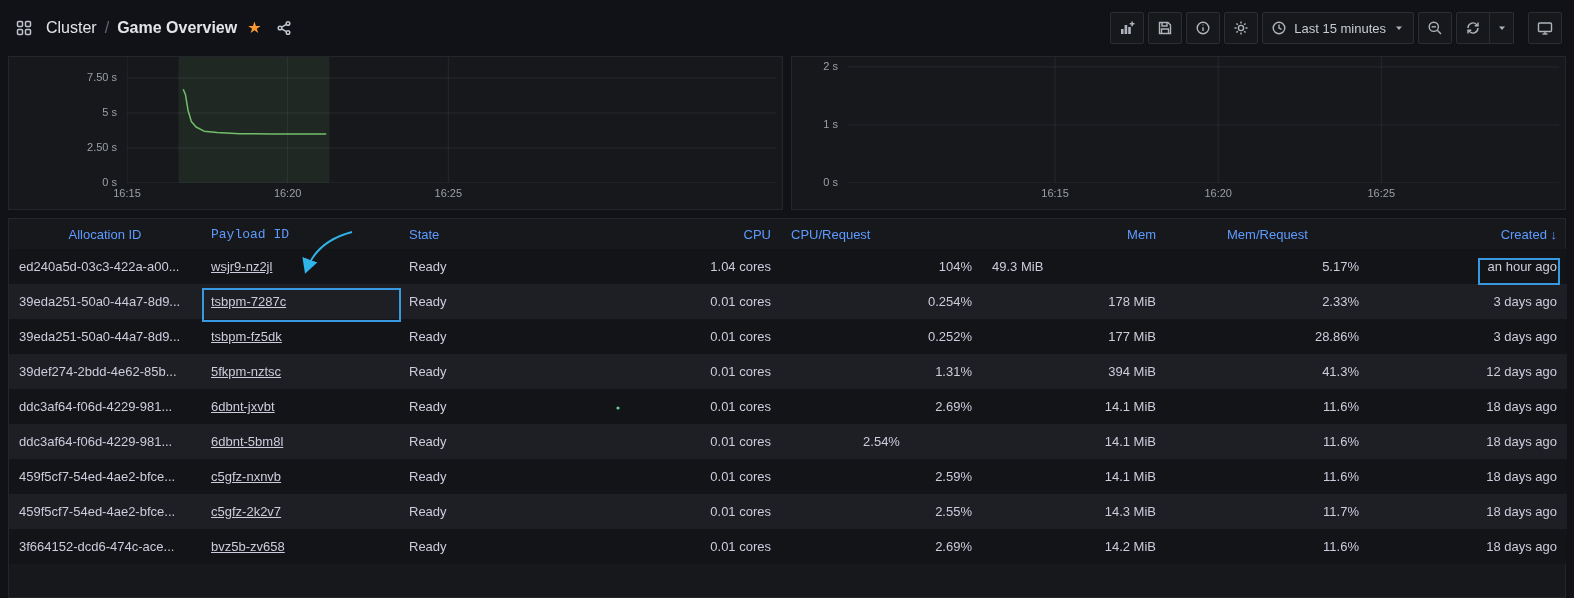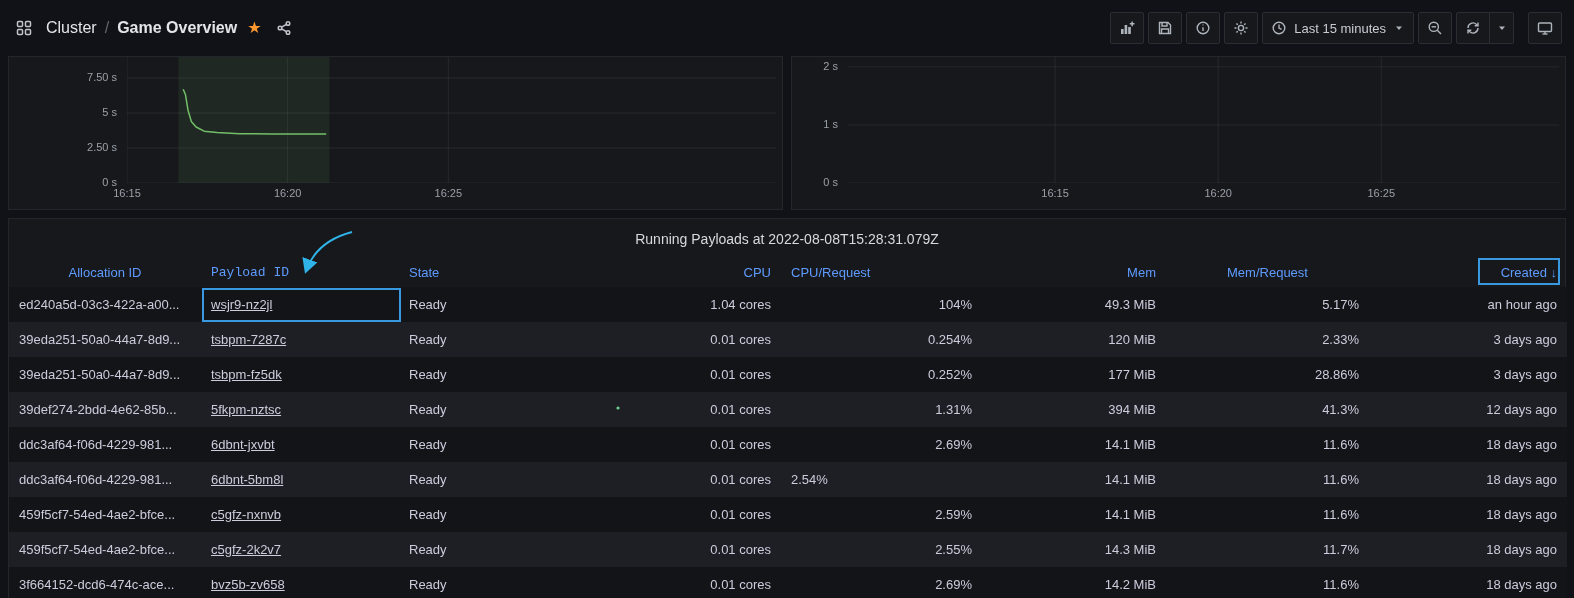--- a/index.html
+++ b/index.html
@@ -216,21 +216,20 @@
             <span class="x-label" style="left: 187.103px;">16:15</span>
             <span class="x-label" style="left: 350.177px;">16:20</span>
             <span class="x-label" style="left: 513.25px;">16:25</span>
           </div>
       </div>
     </div>
   </section>
 </div>
 
 <section class="panel table-panel">
-  <h2 class="panel-title">Running Payloads at 2022-08-08T15:28:31.079Z</h2>
   <table class="payload-table">
     <colgroup id="table-colgroup">
         <col style="width: 192px;">
         <col style="width: 198px;">
         <col style="width: 190px;">
         <col style="width: 192px;">
         <col style="width: 201px;">
         <col style="width: 184px;">
         <col style="width: 203px;">
         <col style="width: 198px;">
@@ -247,31 +246,31 @@
           <th style="text-align: right;"><span>Created</span><span class="sort-arrow"> ↓</span></th>
         </tr>
       </thead>
     <tbody>
         <tr class="odd">
           <td style="text-align: left;">ed240a5d-03c3-422a-a00...</td>
           <td style="text-align: left;"><a class="payload-link">wsjr9-nz2jl</a></td>
           <td style="text-align: left;">Ready</td>
           <td style="text-align: right;">1.04 cores</td>
           <td style="text-align: right;">104%</td>
-          <td style="text-align: right;">49.3 MiB</td>
+          <td style="">49.3 MiB</td>
           <td style="text-align: right;">5.17%</td>
           <td style="text-align: right;">an hour ago</td>
         </tr>
         <tr class="even">
           <td style="text-align: left;">39eda251-50a0-44a7-8d9...</td>
           <td style="text-align: left;"><a class="payload-link">tsbpm-7287c</a></td>
           <td style="text-align: left;">Ready</td>
           <td style="text-align: right;">0.01 cores</td>
           <td style="text-align: right;">0.254%</td>
-          <td style="text-align: right;">120 MiB</td>
+          <td style="text-align: right;">178 MiB</td>
           <td style="text-align: right;">2.33%</td>
           <td style="text-align: right;">3 days ago</td>
         </tr>
         <tr class="odd">
           <td style="text-align: left;">39eda251-50a0-44a7-8d9...</td>
           <td style="text-align: left;"><a class="payload-link">tsbpm-fz5dk</a></td>
           <td style="text-align: left;">Ready</td>
           <td style="text-align: right;">0.01 cores</td>
           <td style="text-align: right;">0.252%</td>
           <td style="text-align: right;">177 MiB</td>
@@ -296,21 +295,21 @@
           <td style="text-align: right;">2.69%</td>
           <td style="text-align: right;">14.1 MiB</td>
           <td style="text-align: right;">11.6%</td>
           <td style="text-align: right;">18 days ago</td>
         </tr>
         <tr class="even">
           <td style="text-align: left;">ddc3af64-f06d-4229-981...</td>
           <td style="text-align: left;"><a class="payload-link">6dbnt-5bm8l</a></td>
           <td style="text-align: left;">Ready</td>
           <td style="text-align: right;">0.01 cores</td>
-          <td style="text-align: left;">2.54%</td>
+          <td style="text-align: center;">2.54%</td>
           <td style="text-align: right;">14.1 MiB</td>
           <td style="text-align: right;">11.6%</td>
           <td style="text-align: right;">18 days ago</td>
         </tr>
         <tr class="odd">
           <td style="text-align: left;">459f5cf7-54ed-4ae2-bfce...</td>
           <td style="text-align: left;"><a class="payload-link">c5gfz-nxnvb</a></td>
           <td style="text-align: left;">Ready</td>
           <td style="text-align: right;">0.01 cores</td>
           <td style="text-align: right;">2.59%</td>

